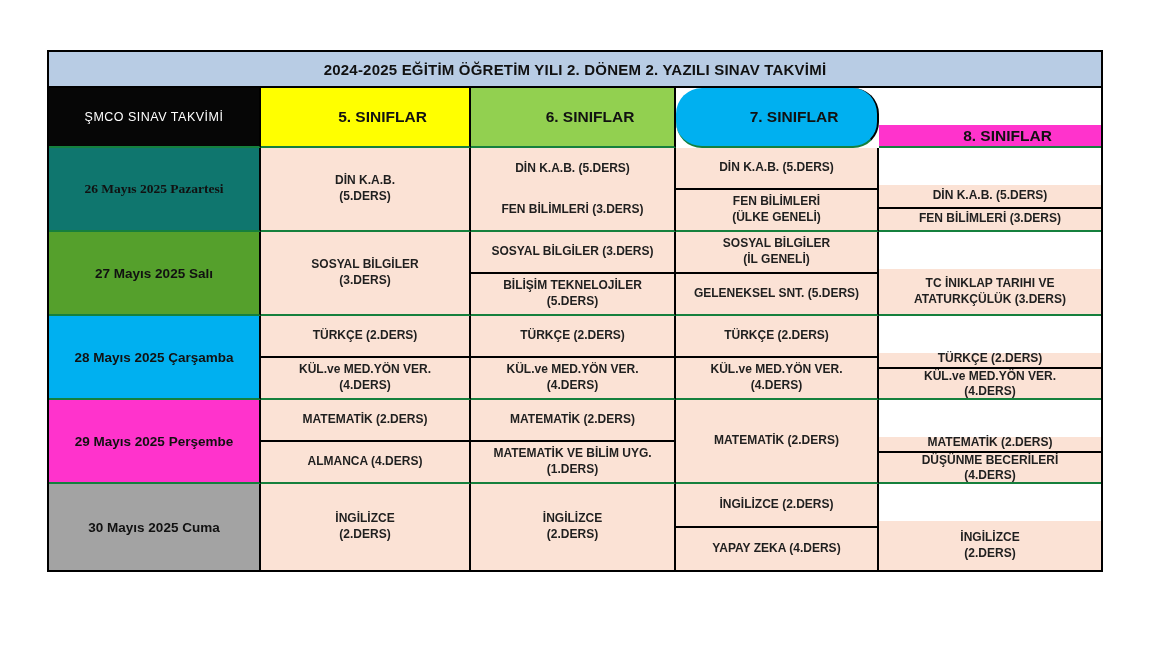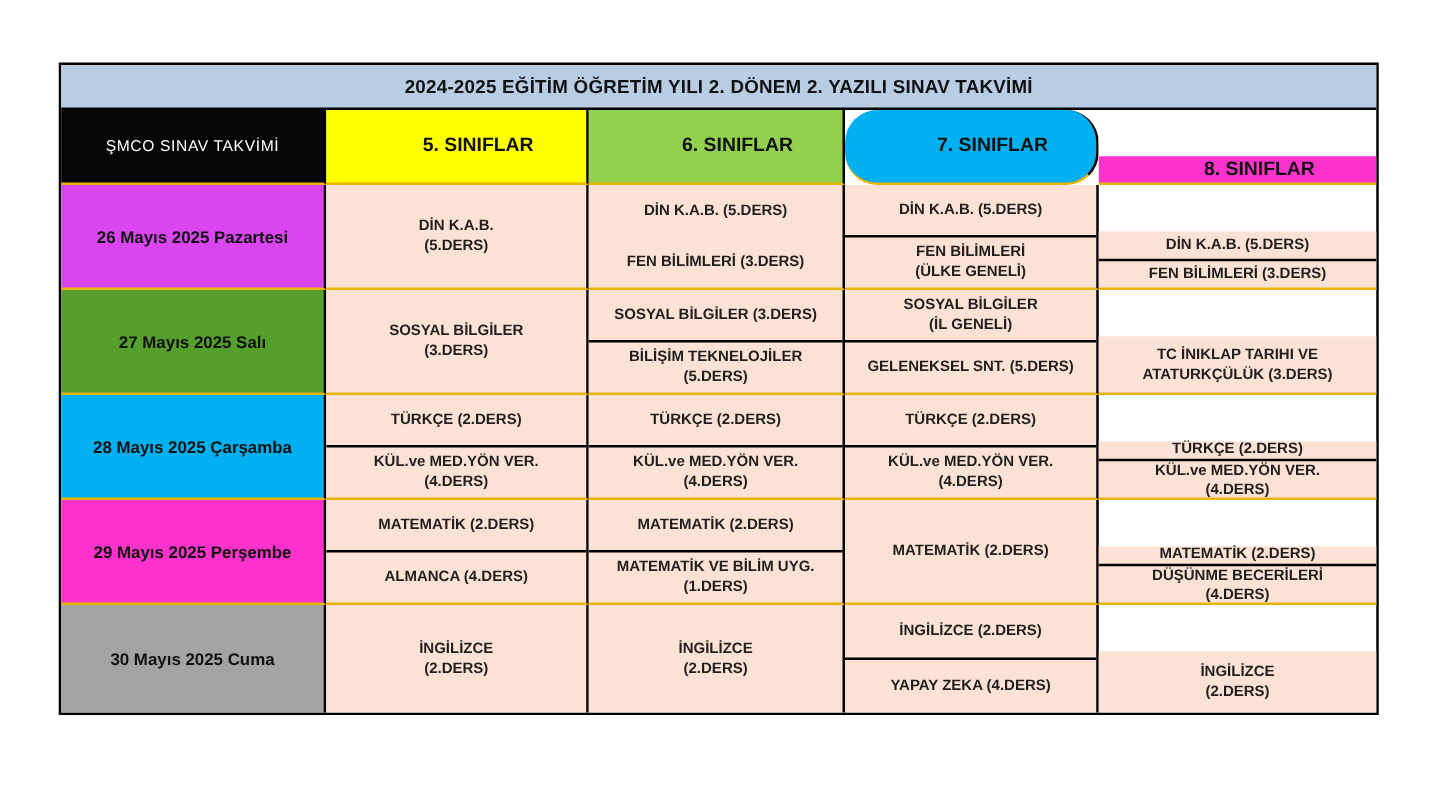--- a/index.html
+++ b/index.html
@@ -31,21 +31,21 @@
     color: #111;
     letter-spacing: 0.2px;
   }
   .row { display: flex; }
   .header-row { height: 60px; }
   .body-row { height: 84px; }
   .body-row.last { height: 86px; }
   .cell {
     box-sizing: border-box;
     border-right: 2px solid #000;
-    border-bottom: 2px solid #eab308;
+    border-bottom: 2px solid #15803d;
     display: flex;
     align-items: center;
     justify-content: center;
     text-align: center;
   }
   .row .cell:last-child { border-right: none; margin-top: 37px; }
   .body-row.last .cell { border-bottom: none; }
   .corner {
     color: #fff;
     font-size: 12.5px;
@@ -89,21 +89,21 @@
   <div class="title-row" style="background: rgb(184, 204, 228);">2024-2025 EĞİTİM ÖĞRETİM YILI 2. DÖNEM 2. YAZILI SINAV TAKVİMİ</div>
   <div class="row header-row" id="header-row">
     <div class="cell corner" id="corner-cell" style="background: rgb(6, 6, 6); width: 212px;">ŞMCO SINAV TAKVİMİ</div>
   <div class="cell head" style="background: rgb(255, 255, 0); width: 210px;">5. SINIFLAR</div>
       <div class="cell head" style="background: rgb(146, 208, 80); width: 205px;">6. SINIFLAR</div>
       <div class="cell head" style="background: rgb(0, 176, 240); width: 203px; border-radius: 26px;">7. SINIFLAR</div>
       <div class="cell head" style="background: rgb(255, 51, 204); width: 222px;">8. SINIFLAR</div>
     </div>
   <div id="body-rows">
       <div class="row body-row">
-        <div class="cell day" style="background: #d946ef; width: 212px;">26 Mayıs 2025 Pazartesi</div>
+        <div class="cell day" style="background: #0f766e; width: 212px; font-family: Liberation Serif, serif;">26 Mayıs 2025 Pazartesi</div>
         <div class="cell content" style="width: 210px; background: rgb(251, 226, 213);">
           <div class="part">DİN K.A.B.
 (5.DERS)</div>
         </div>
         <div class="cell content" style="width: 205px; background: rgb(251, 226, 213);">
           <div class="part half">DİN K.A.B.  (5.DERS)</div>
           <div class="part half">FEN BİLİMLERİ (3.DERS)</div>
         </div>
         <div class="cell content" style="width: 203px; background: rgb(251, 226, 213);">
           <div class="part half">DİN K.A.B.  (5.DERS)</div>

